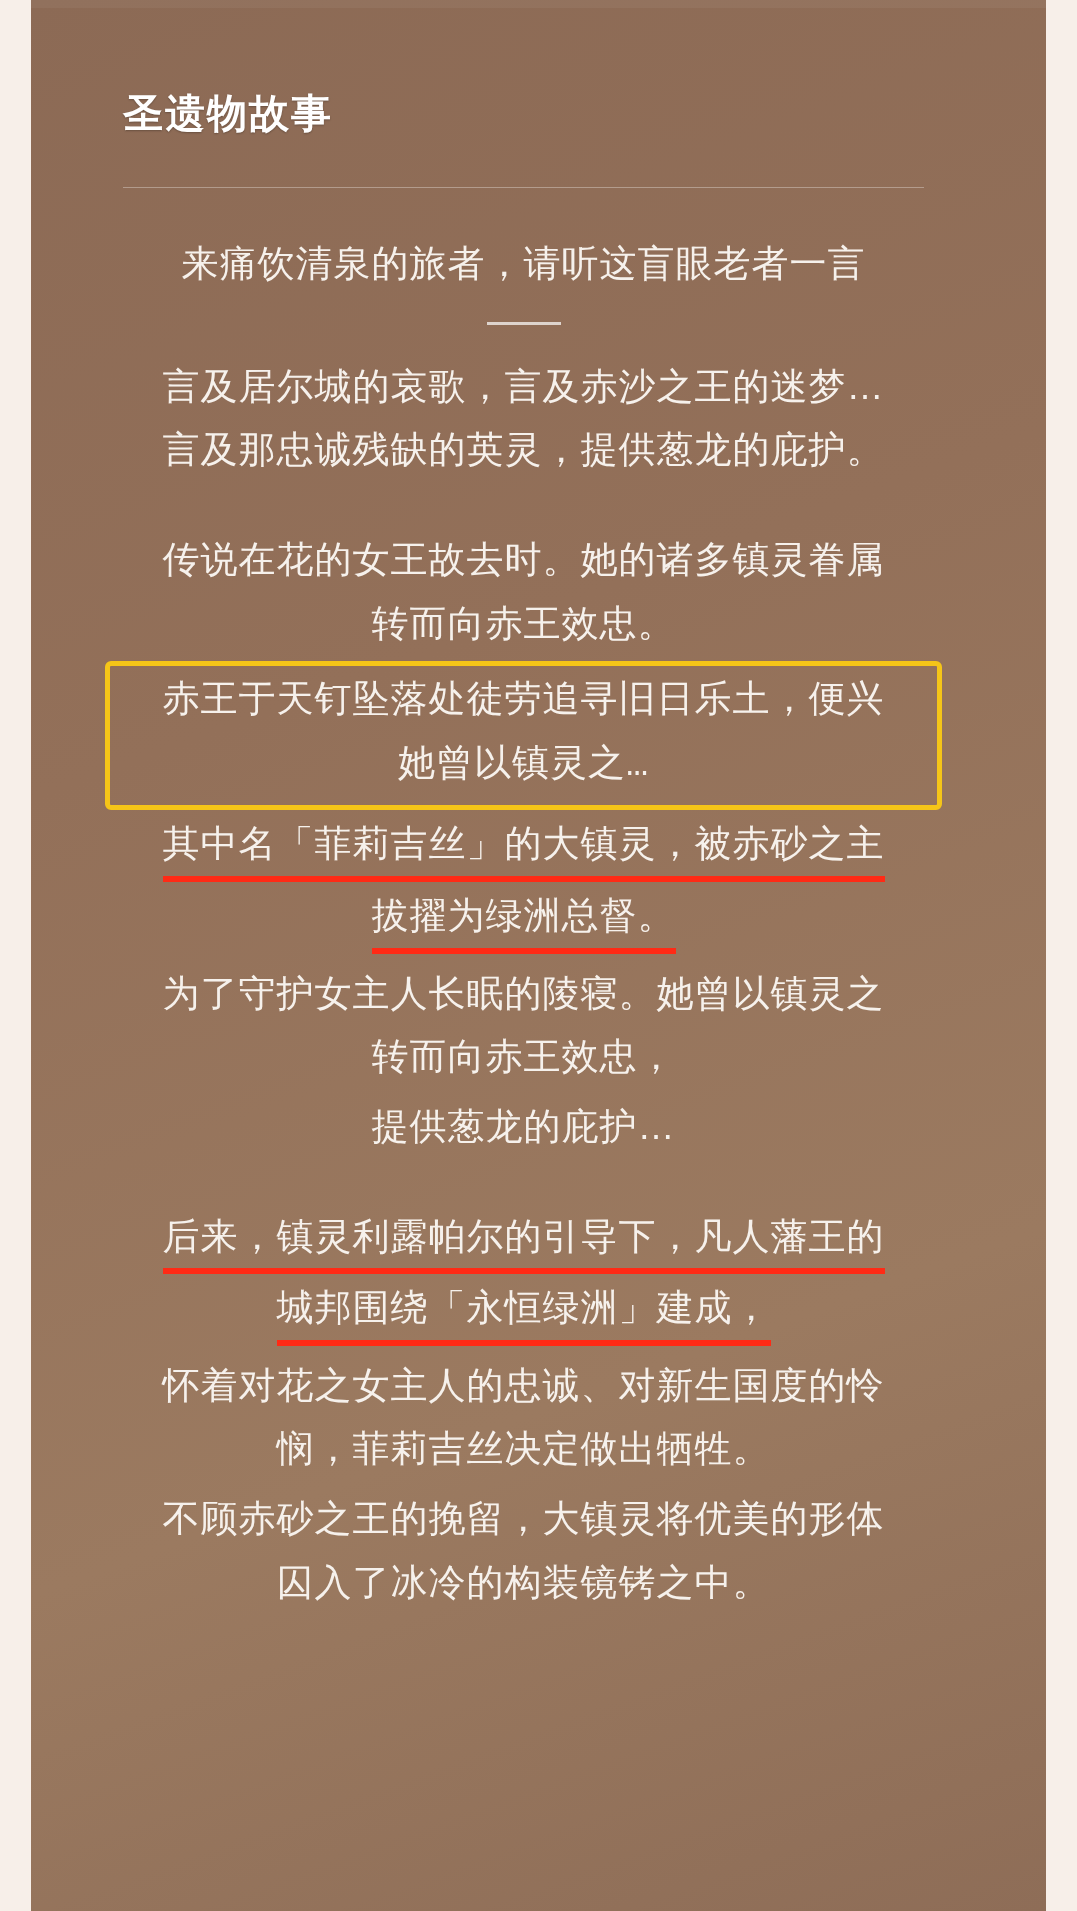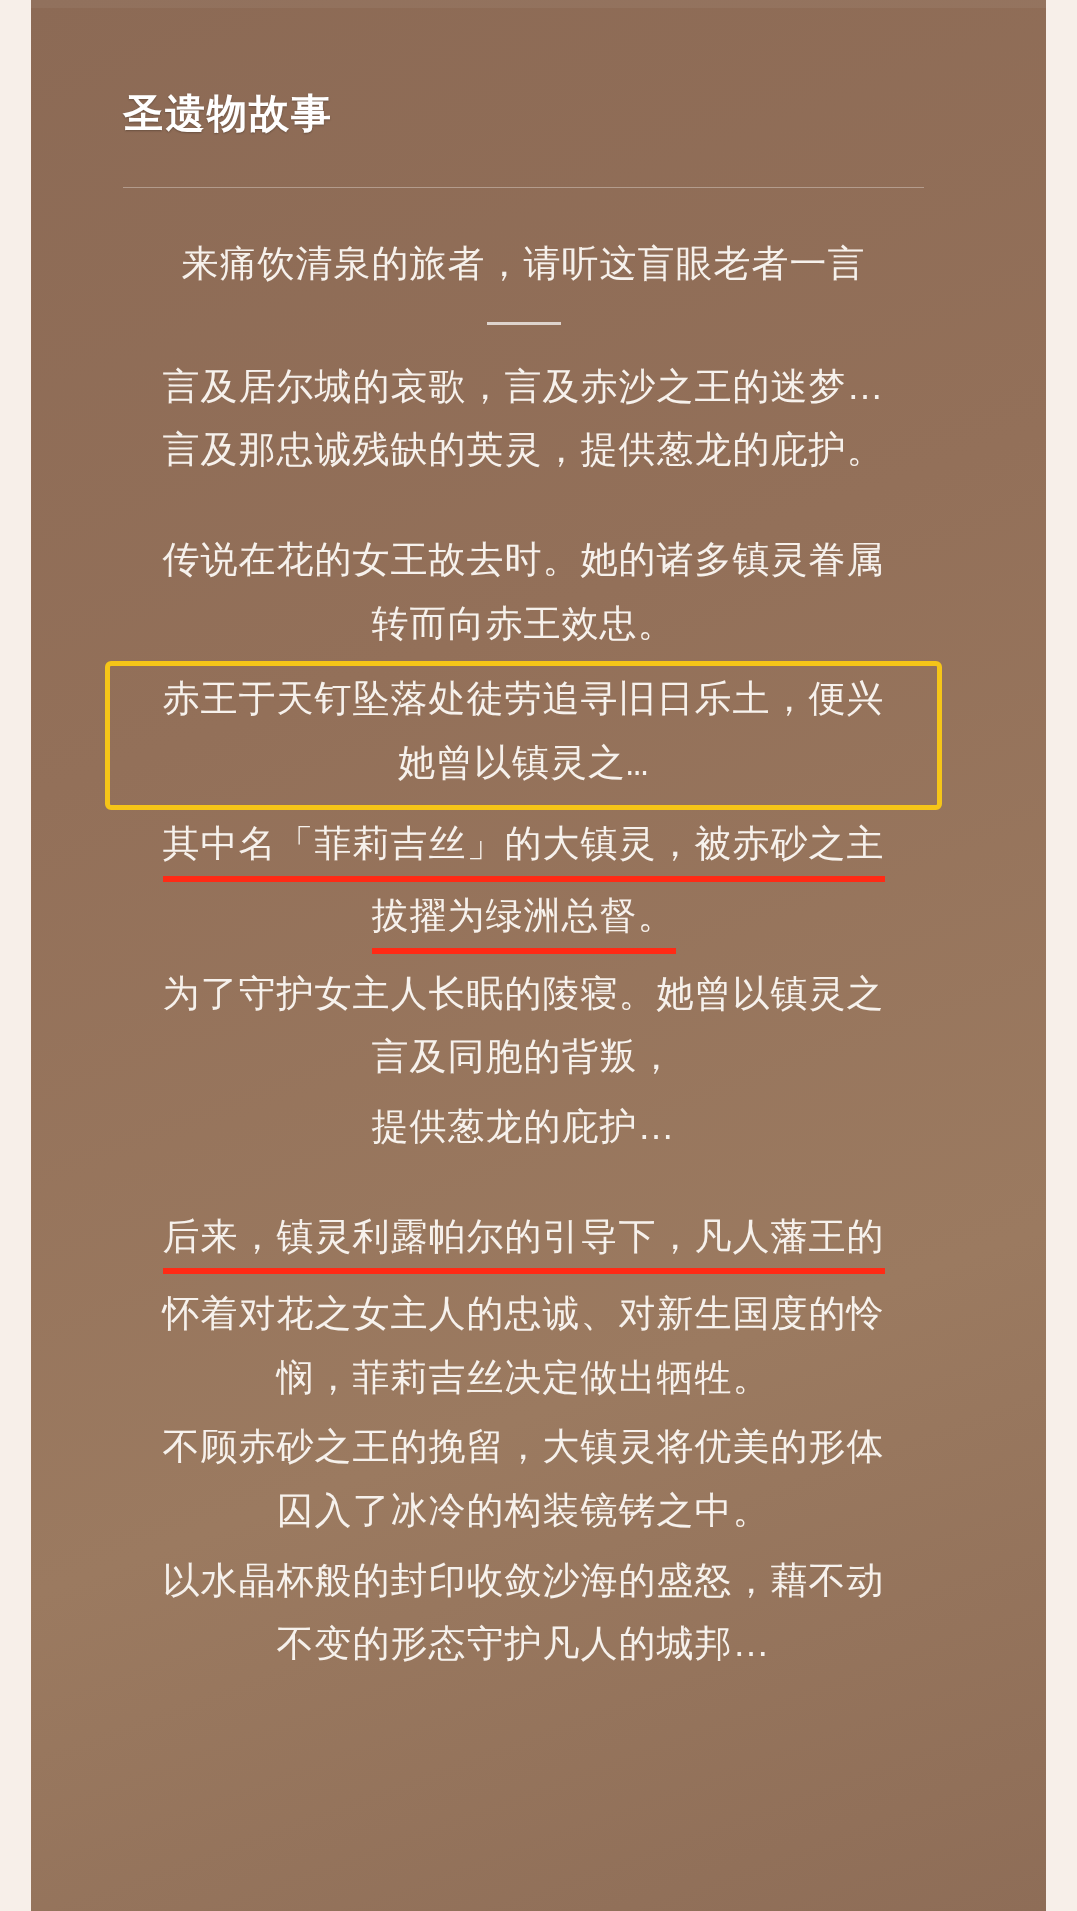--- a/index.html
+++ b/index.html
@@ -155,44 +155,41 @@
           <span class="line">她曾以镇灵之…</span>
         </div>
 
         <p class="para">
           <span class="line"><span class="underline-line">其中名「菲莉吉丝」的大镇灵，被赤砂之主</span></span>
           <span class="line"><span class="underline-line">拔擢为绿洲总督。</span></span>
         </p>
 
         <p class="para">
           <span class="line">为了守护女主人长眠的陵寝。她曾以镇灵之</span>
-          <span class="line">言及同胞的背叛，</span>
+          <span class="line">转而向赤王效忠，</span>
         </p>
 
         <p class="para">
           <span class="line">提供葱龙的庇护…</span>
         </p>
 
         <div class="spacer"></div>
 
         <p class="para">
           <span class="line"><span class="underline-line">后来，镇灵利露帕尔的引导下，凡人藩王的</span></span>
+          <span class="line"><span class="underline-line">城邦围绕「永恒绿洲」建成，</span></span>
         </p>
 
         <p class="para">
           <span class="line">怀着对花之女主人的忠诚、对新生国度的怜</span>
           <span class="line">悯，菲莉吉丝决定做出牺牲。</span>
         </p>
 
         <p class="para">
           <span class="line">不顾赤砂之王的挽留，大镇灵将优美的形体</span>
           <span class="line">囚入了冰冷的构装镜铐之中。</span>
         </p>
 
-        <p class="para">
-          <span class="line">以水晶杯般的封印收敛沙海的盛怒，藉不动</span>
-          <span class="line">不变的形态守护凡人的城邦…</span>
-        </p>
 
       </div>
     </div>
   </div>
 </div>
 
 </body></html>

